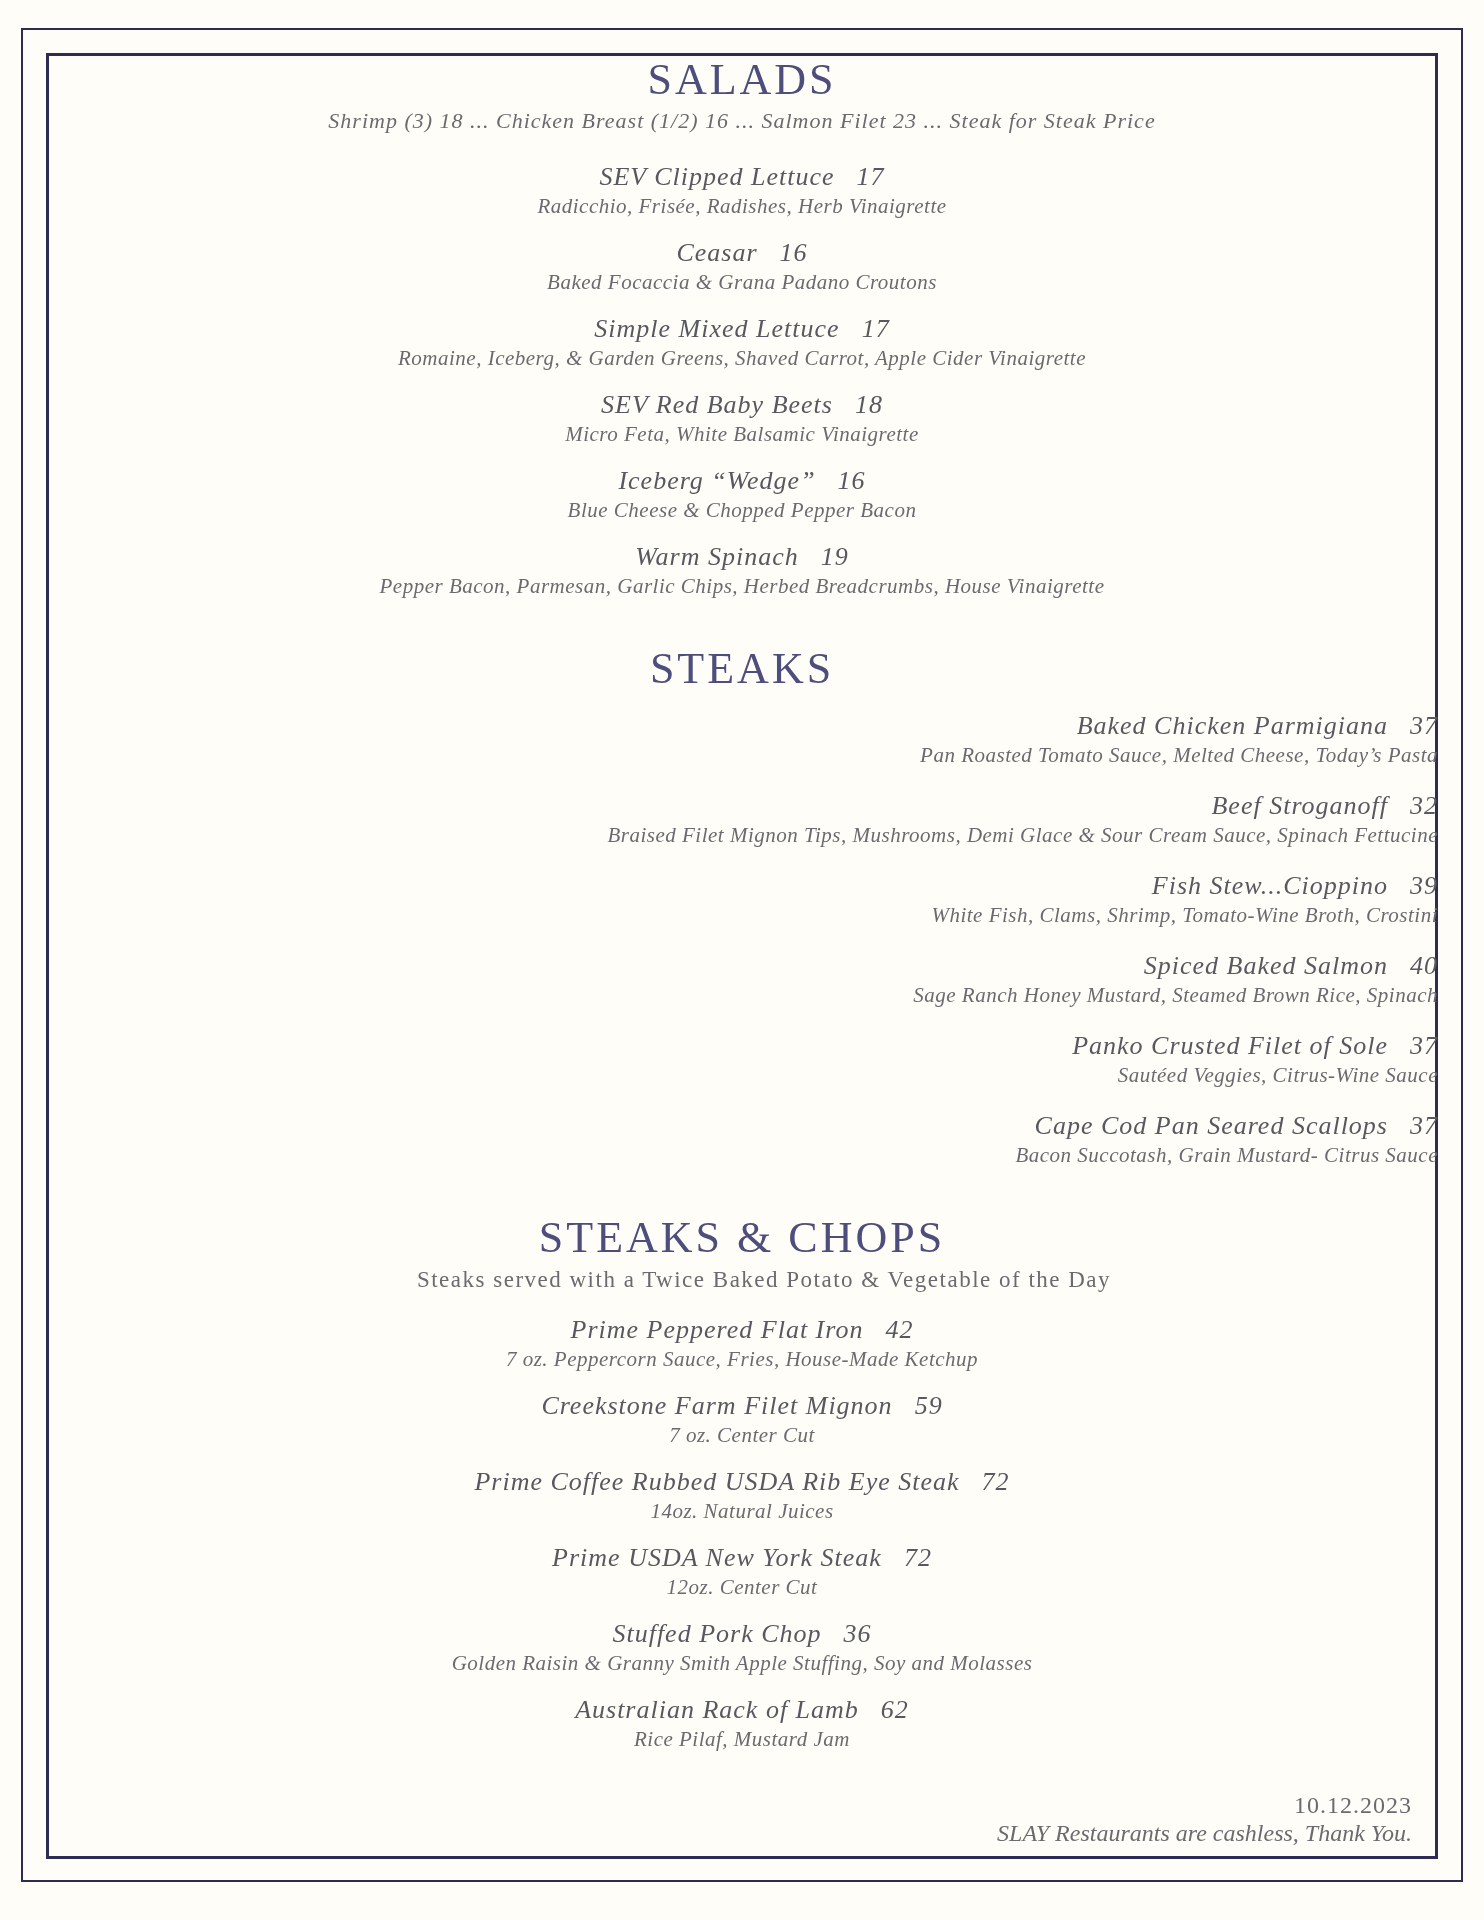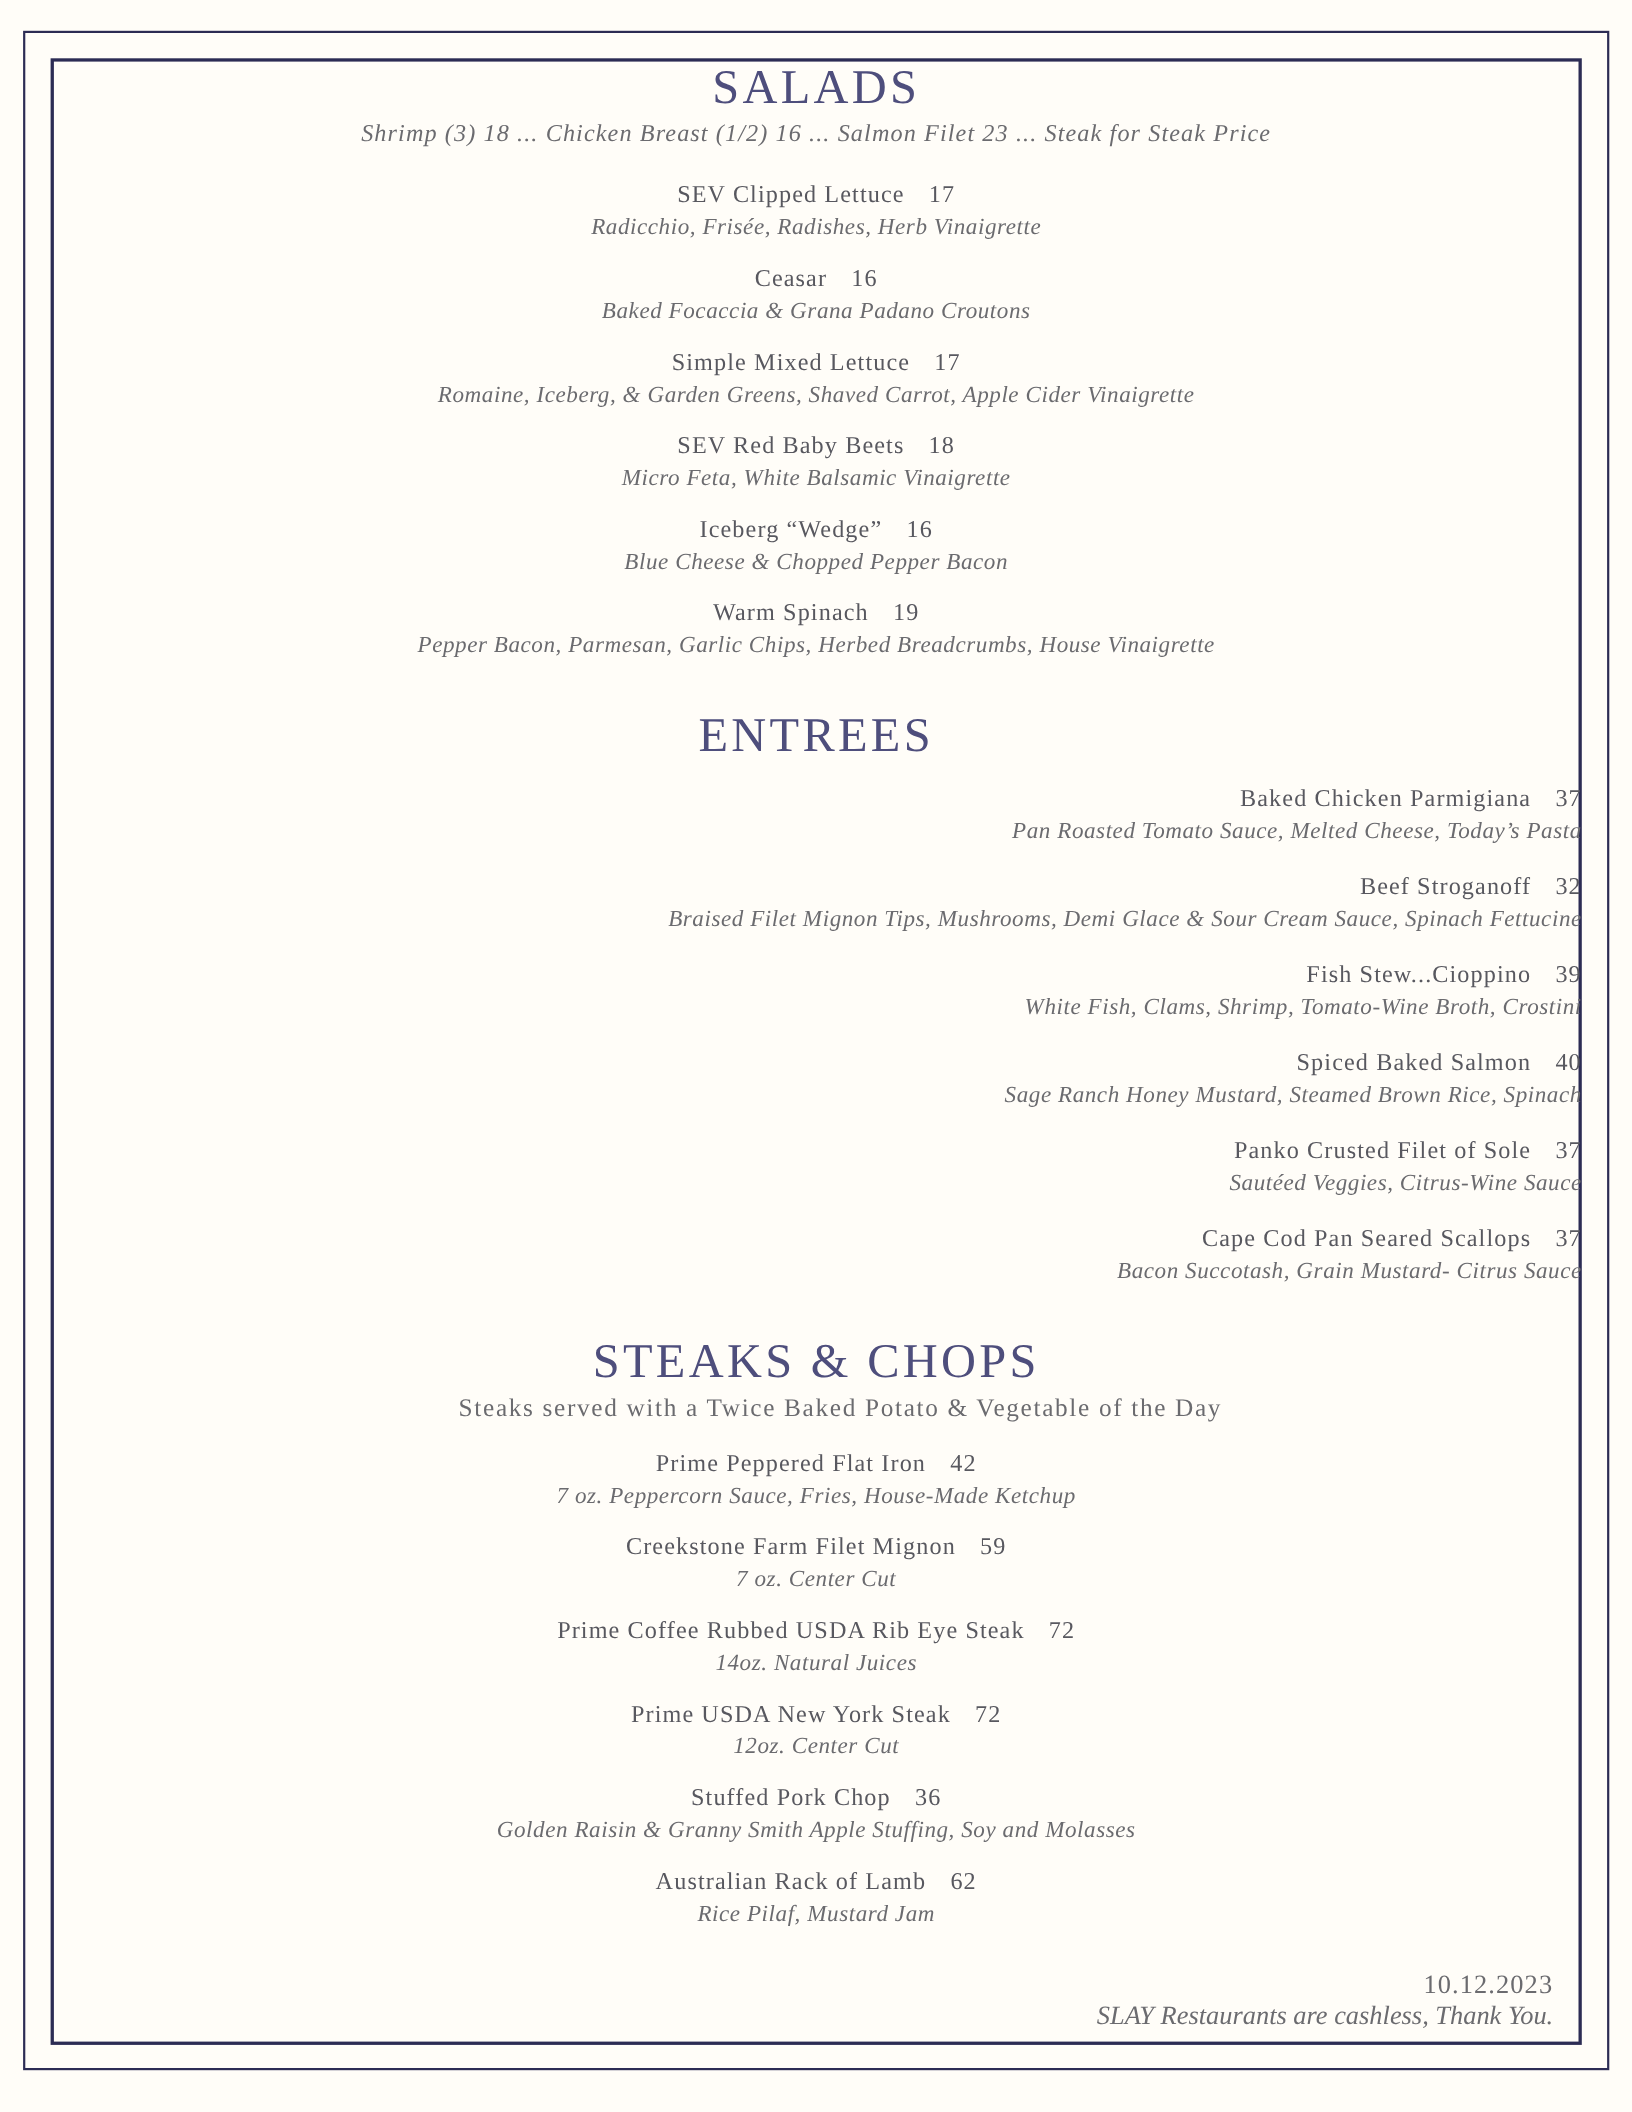--- a/index.html
+++ b/index.html
@@ -38,23 +38,24 @@
     color: var(--desc-color, #6b6b6f);
   }
   .section-subtitle.italic { font-style: italic; }
   .section-subtitle.upright { font-size: 23px; line-height: 29px; letter-spacing: 1.5px; margin-left: 44px; }
   .items { margin-top: 26px; }
   .items.tight { margin-top: 14px; }
   .items.after-upright { margin-top: 20px; }
   .item { margin-bottom: 17px; }
   .section-entrees .item { margin-bottom: 21px; text-align: right; }
   .item-title {
-    font-size: 22px; line-height: 32px;
+    font-size: 26px; line-height: 32px;
     letter-spacing: 1px;
     color: var(--title-color, #58585f);
+    font-style: italic;
   }
   .item-title .price { margin-left: 22px; }
   .item-desc {
     font-size: 21px; line-height: 27px;
     font-style: italic;
     letter-spacing: 0.5px;
     color: var(--desc-color, #6b6b6f);
   }
   .footer {
     position: absolute;
@@ -99,21 +100,21 @@
             <div class="item-desc">Blue Cheese &amp; Chopped Pepper Bacon</div>
           </div>
           <div class="item">
             <div class="item-title"><span>Warm Spinach</span><span class="price">19</span></div>
             <div class="item-desc">Pepper Bacon, Parmesan, Garlic Chips, Herbed Breadcrumbs, House Vinaigrette</div>
           </div>
         </div>
     </section>
 
     <section class="menu-section section-entrees">
-      <h2 class="section-title">ENTREES</h2>
+      <h2 class="section-title">STEAKS</h2>
       <div class="items tight">
           <div class="item">
             <div class="item-title"><span>Baked Chicken Parmigiana</span><span class="price">37</span></div>
             <div class="item-desc">Pan Roasted Tomato Sauce, Melted Cheese, Today’s Pasta</div>
           </div>
           <div class="item">
             <div class="item-title"><span>Beef Stroganoff</span><span class="price">32</span></div>
             <div class="item-desc">Braised Filet Mignon Tips, Mushrooms, Demi Glace &amp; Sour Cream Sauce, Spinach Fettucine</div>
           </div>
           <div class="item">

